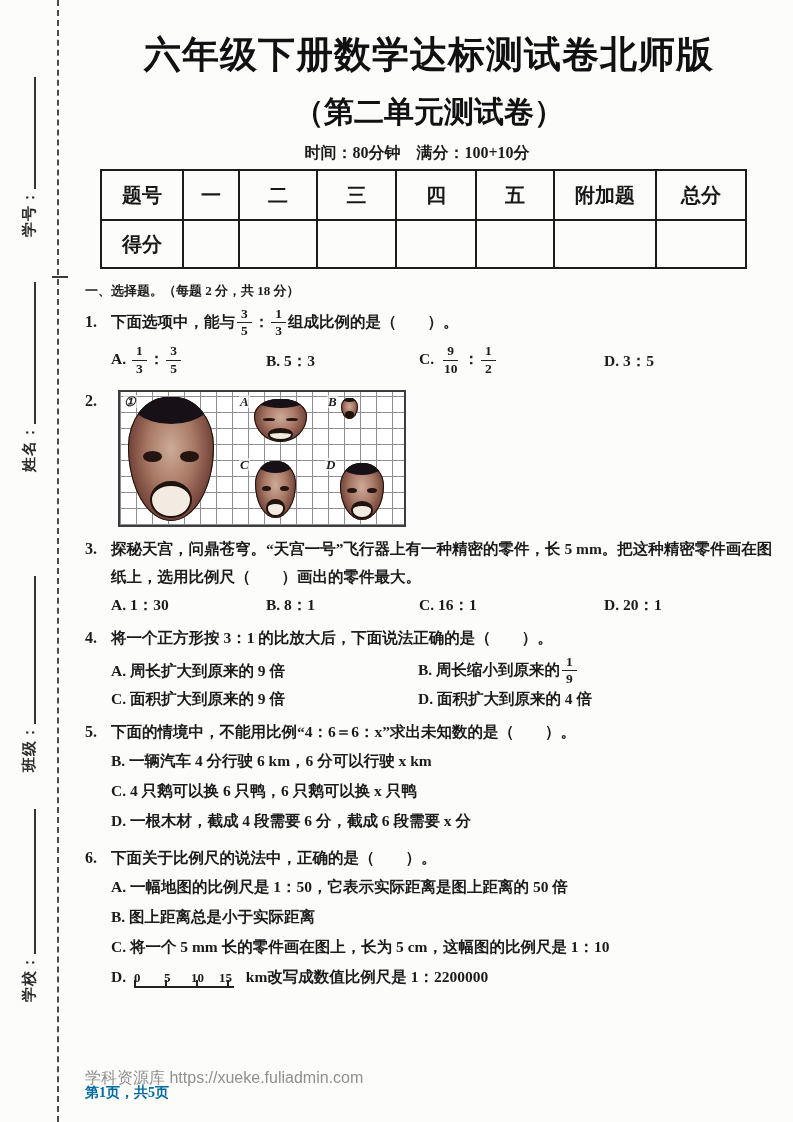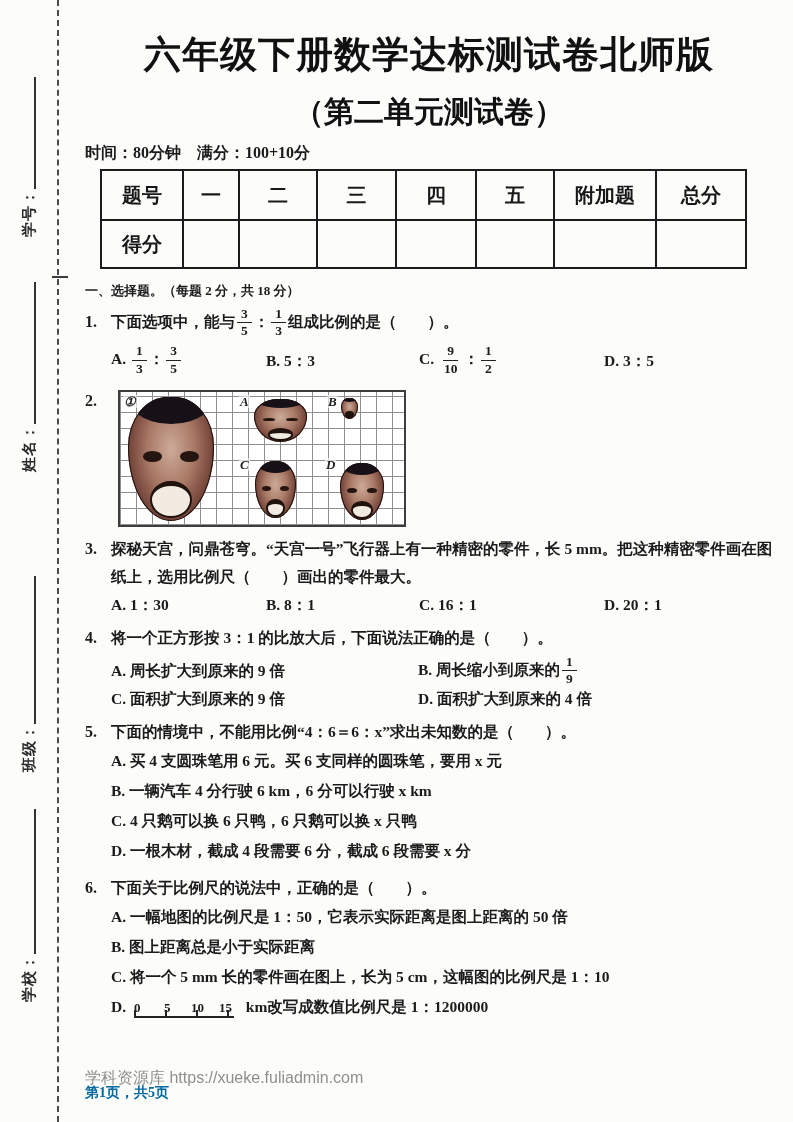--- a/index.html
+++ b/index.html
@@ -18,21 +18,21 @@
   .mfield .fill-line{display:inline-block;border-bottom:2px solid #333;height:14px;vertical-align:-2px;}
   .mf-xuehao{top:237px;} .mf-xuehao .fill-line{width:112px;}
   .mf-xingming{top:472px;} .mf-xingming .fill-line{width:142px;}
   .mf-banji{top:772px;} .mf-banji .fill-line{width:148px;}
   .mf-xuexiao{top:1002px;} .mf-xuexiao .fill-line{width:145px;}
 
   
   .content{position:absolute;left:85px;top:0;width:688px;}
   .title{margin:30px 0 0;text-align:center;font-size:37px;font-weight:900;letter-spacing:1px;color:#111;}
   .subtitle{margin:12px 0 0;text-align:center;font-size:30px;font-weight:900;color:#111;}
-  .meta{margin:10px 24px 0 0;text-align:left;font-size:16px;font-weight:600;}
+  .meta{margin:10px 24px 0 0;text-align:center;font-size:16px;font-weight:600;}
 
   table.score{border-collapse:collapse;margin:5px 0 0 15px;table-layout:fixed;}
   table.score td,table.score th{
     border:2px solid #1c1c1c;text-align:center;vertical-align:middle;
     font-size:20px;font-weight:700;padding:4px;color:#181818;
   }
   table.score tr.r1 td{height:40px;}
   table.score tr.r2 td{height:38px;}
 
   .sec-heading{margin:13px 0 0;font-size:13px;font-weight:800;}
@@ -256,21 +256,20 @@
     </span>
     <span>C. 面积扩大到原来的 9 倍</span>
     <span>D. 面积扩大到原来的 4 倍</span>
   </div>
 
   <div class="q mt8">
     <span class="qnum">5.</span>
     <span class="qbody">下面的情境中，不能用比例“4：6＝6：x”求出未知数的是（　　）。</span>
   </div>
   <div class="opts opt-lines">
-    <div class="opt-line">A. 买 4 支圆珠笔用 6 元。买 6 支同样的圆珠笔，要用 x 元</div>
     <div class="opt-line">B. 一辆汽车 4 分行驶 6 km，6 分可以行驶 x km</div>
     <div class="opt-line">C. 4 只鹅可以换 6 只鸭，6 只鹅可以换 x 只鸭</div>
     <div class="opt-line">D. 一根木材，截成 4 段需要 6 分，截成 6 段需要 x 分</div>
   </div>
 
   <div class="q mt8">
     <span class="qnum">6.</span>
     <span class="qbody">下面关于比例尺的说法中，正确的是（　　）。</span>
   </div>
   <div class="opts opt-lines">
@@ -279,21 +278,21 @@
     <div class="opt-line">C. 将一个 5 mm 长的零件画在图上，长为 5 cm，这幅图的比例尺是 1：10</div>
     <div class="opt-line">
       <span>D.</span>
       <span class="sbar">
         <span class="st st0">0</span>
         <span class="st st1">5</span>
         <span class="st st2">10</span>
         <span class="st st3">15</span>
         <span class="sline"></span>
       </span>
-      <span>km改写成数值比例尺是 1：1200000</span>
+      <span>km改写成数值比例尺是 1：2200000</span>
     </div>
   </div>
 
 </div>
 
 <div class="footer">
   <div class="watermark">学科资源库 https://xueke.fuliadmin.com</div>
   <div class="page-info">第1页，共5页</div>
 </div>
 

